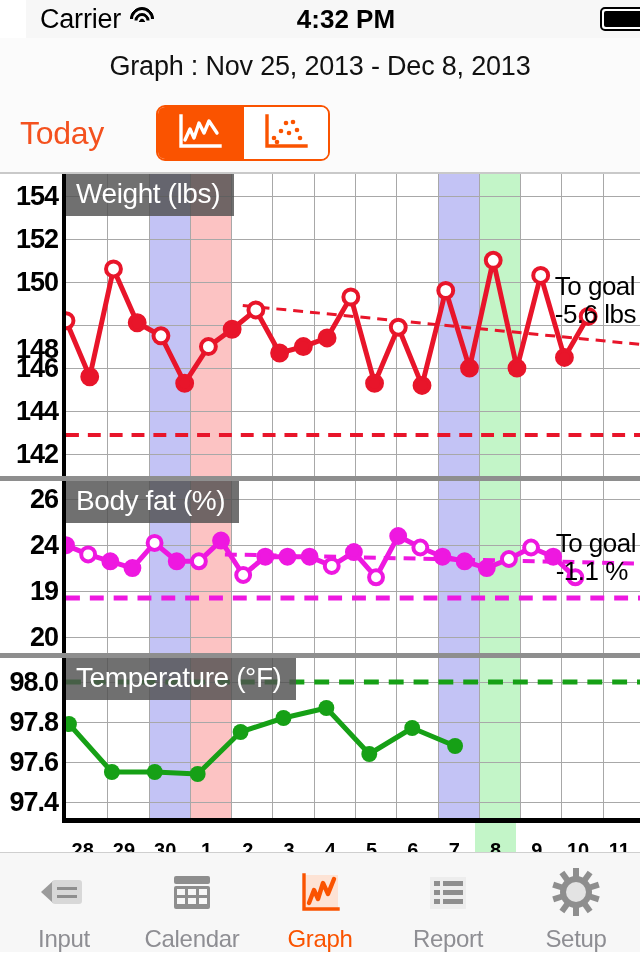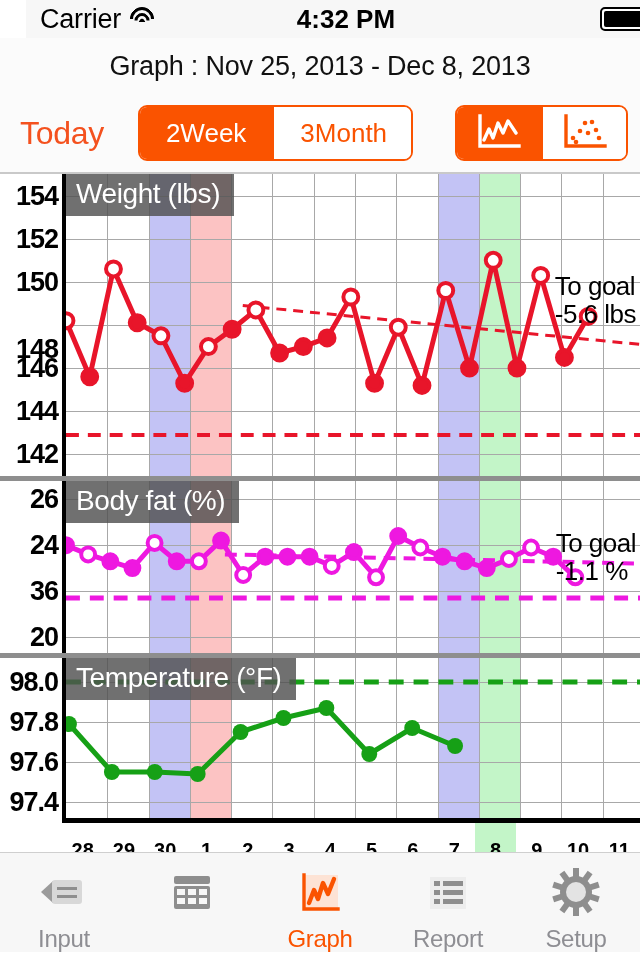--- a/index.html
+++ b/index.html
@@ -163,24 +163,20 @@
         <span class="fill"></span>
       </span>
   </div>
 </div>
 
 <div class="nav-title">Graph : Nov 25, 2013 - Dec 8, 2013</div>
 
 <div class="ctrl-row">
   <div class="today-btn">Today</div>
 
-  <div class="seg">
-    <div class="segbtn on">2Week</div>
-    <div class="segbtn">3Month</div>
-  </div>
 
   <div class="seg seg2">
     <div class="segbtn on">
       <svg class="gicon" viewBox="0 0 48 40">
         <path d="M5 3 L5 33 L44 33" fill="none" stroke="#ffffff" stroke-width="3.4" stroke-linecap="square"></path>
         <path d="M9 27 L14 16 L18 25 L23 10 L28 20 L33 8 L41 20" fill="none" stroke="#ffffff" stroke-width="3.4" stroke-linejoin="round" stroke-linecap="round"></path>
       </svg>
     </div>
     <div class="segbtn">
       <svg class="gicon" viewBox="0 0 48 40">
@@ -271,21 +267,21 @@
         <div>-5.6 lbs</div>
       </div>
     </div>
   </div>
   <div class="sep" style="top:302px;"></div>
 
   <div class="panel" id="panel-fat" style="height:172px; position:absolute; top:307px;">
     <div class="axis-labels" id="ax-fat">
         <span style="top:18.346666666666692px;">26</span>
         <span style="top:64.21333333333335px;">24</span>
-        <span style="top:110.08000000000001px;">36</span>
+        <span style="top:110.08000000000001px;">19</span>
         <span style="top:155.9466666666667px;">20</span>
       </div>
     <div class="plot">
       <div class="plotinner" id="grid-fat">
           <div class="band" style="left:82.57142857142857px;width:41.285714285714285px;background:#c3c3f5;"></div>
           <div class="band" style="left:123.85714285714286px;width:41.285714285714285px;background:#fcc3c3;"></div>
           <div class="band" style="left:371.57142857142856px;width:41.285714285714285px;background:#c3c3f5;"></div>
           <div class="band" style="left:412.85714285714283px;width:41.285714285714285px;background:#c3f5c8;"></div>
           <div class="vline" style="left:41.285714285714285px;"></div>
           <div class="vline" style="left:82.57142857142857px;"></div>
@@ -428,20 +424,21 @@
       <rect x="11" y="23" width="36" height="23" rx="2" fill="#8e8e8e"></rect>
       <g fill="#f7f7f7">
         <rect x="14" y="26" width="8" height="6"></rect>
           <rect x="25" y="26" width="8" height="6"></rect>
           <rect x="36" y="26" width="8" height="6"></rect>
         <rect x="14" y="35" width="8" height="6"></rect>
           <rect x="25" y="35" width="8" height="6"></rect>
           <rect x="36" y="35" width="8" height="6"></rect>
       </g>
     </svg>
+    <div class="tlabel">Calendar</div>
   </div>
 
   <div class="tab active">
     <svg class="ticon" viewBox="0 0 58 58">
       <rect x="12" y="12" width="35" height="35" fill="#fde3d5"></rect>
       <path d="M13 12 L13 46 L47 46" fill="none" stroke="#fa5300" stroke-width="3.4" stroke-linecap="square"></path>
       <path d="M18 40 L23 27 L27 36 L32 20 L37 31 L43 16" fill="none" stroke="#fa5300" stroke-width="4.4" stroke-linejoin="round" stroke-linecap="round"></path>
     </svg>
     <div class="tlabel">Graph</div>
   </div>

